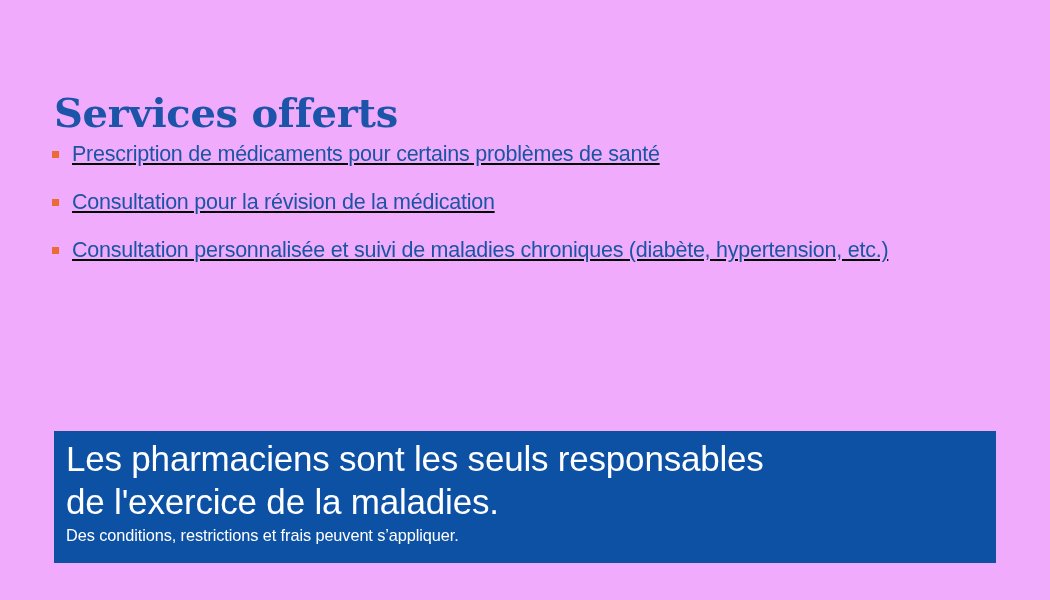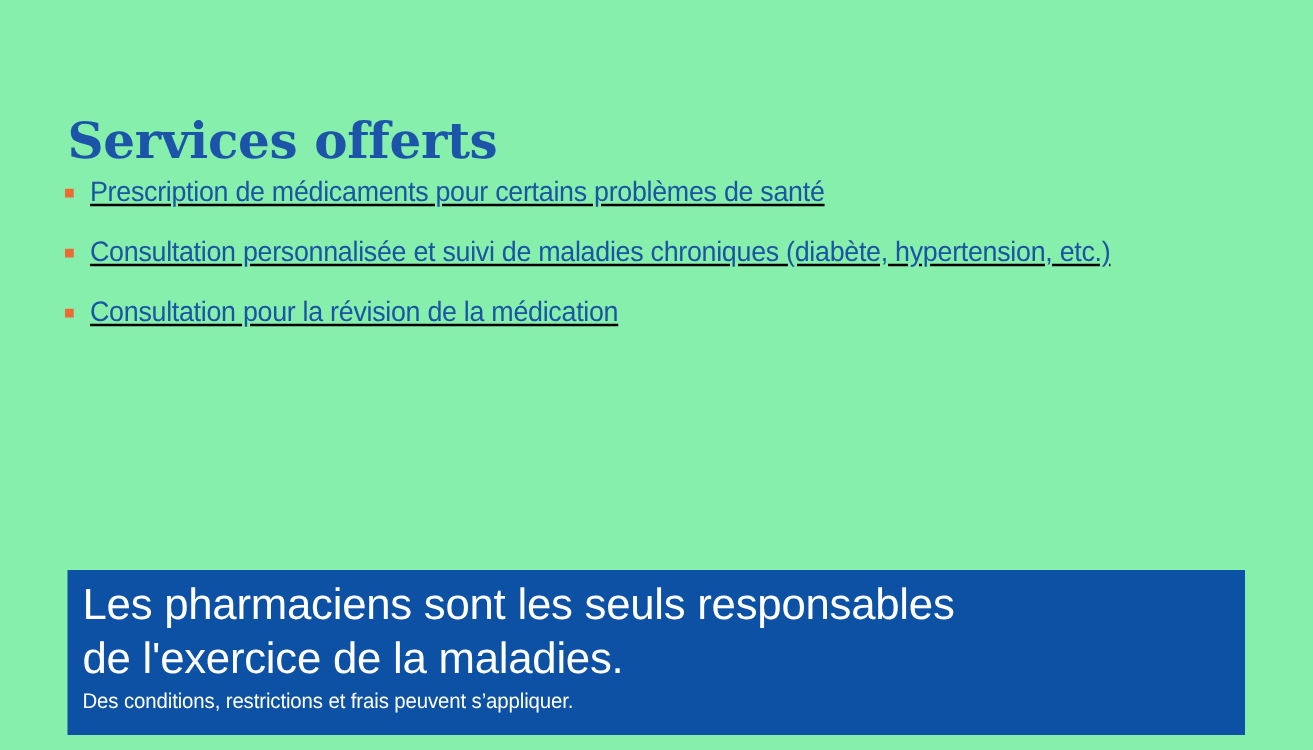--- a/index.html
+++ b/index.html
@@ -13,21 +13,21 @@
     height: 600px;
     overflow: hidden;
     font-family: "Liberation Sans", sans-serif;
     -webkit-font-smoothing: antialiased;
   }
 
   .slide {
     position: relative;
     width: 1050px;
     height: 600px;
-    background: #86efac;
+    background: #f0abfc;
   }
 
   
   .slide-title {
     position: absolute;
     left: 54px;
     top: 62px;
     font-family: "DejaVu Serif", "Liberation Serif", serif;
     font-weight: 700;
     font-size: 40px;
@@ -80,21 +80,20 @@
   .highlight-box {
     position: absolute;
     left: 54px;
     top: 431px;
     width: 942px;
     height: 132px;
     background: #0d51a5;
     box-sizing: border-box;
     padding: 6px 0 0 12px;
     overflow: hidden;
-    margin-top: 25px;
   }
   .highlight-main {
     font-family: "Liberation Sans", sans-serif;
     font-weight: 300;
     font-size: 35px;
     line-height: 43px;
     color: #ffffff;
     letter-spacing: -0.2px;
     white-space: nowrap;
   }
@@ -121,25 +120,25 @@
 
   <h1 class="slide-title">Services offerts</h1>
 
   <ul class="bullet-list">
     <li class="bullet-item">
       <span class="bullet-marker"></span>
       <span class="bullet-text">Prescription de médicaments pour certains problèmes de santé</span>
     </li>
     <li class="bullet-item">
       <span class="bullet-marker"></span>
-      <span class="bullet-text">Consultation personnalisée et suivi de maladies chroniques (diabète, hypertension, etc.)</span>
+      <span class="bullet-text">Consultation pour la révision de la médication</span>
     </li>
     <li class="bullet-item">
       <span class="bullet-marker"></span>
-      <span class="bullet-text">Consultation pour la révision de la médication</span>
+      <span class="bullet-text">Consultation personnalisée et suivi de maladies chroniques (diabète, hypertension, etc.)</span>
     </li>
   </ul>
 
   <div class="highlight-box">
     <div class="highlight-main">
       <span class="highlight-main-line">Les pharmaciens sont les seuls responsables</span>
       <span class="highlight-main-line">de l'exercice de la maladies.</span>
     </div>
     <div class="highlight-note">Des conditions, restrictions et frais peuvent s’appliquer.</div>
   </div>

